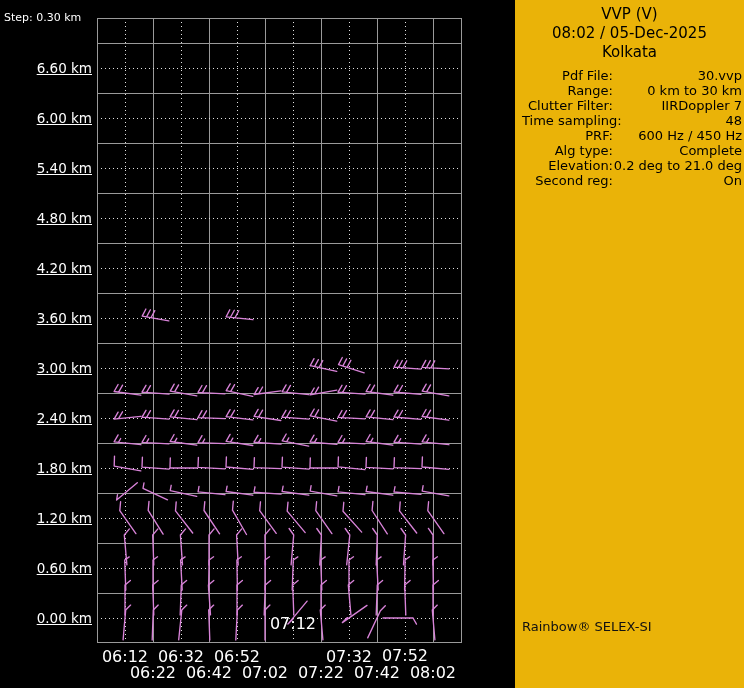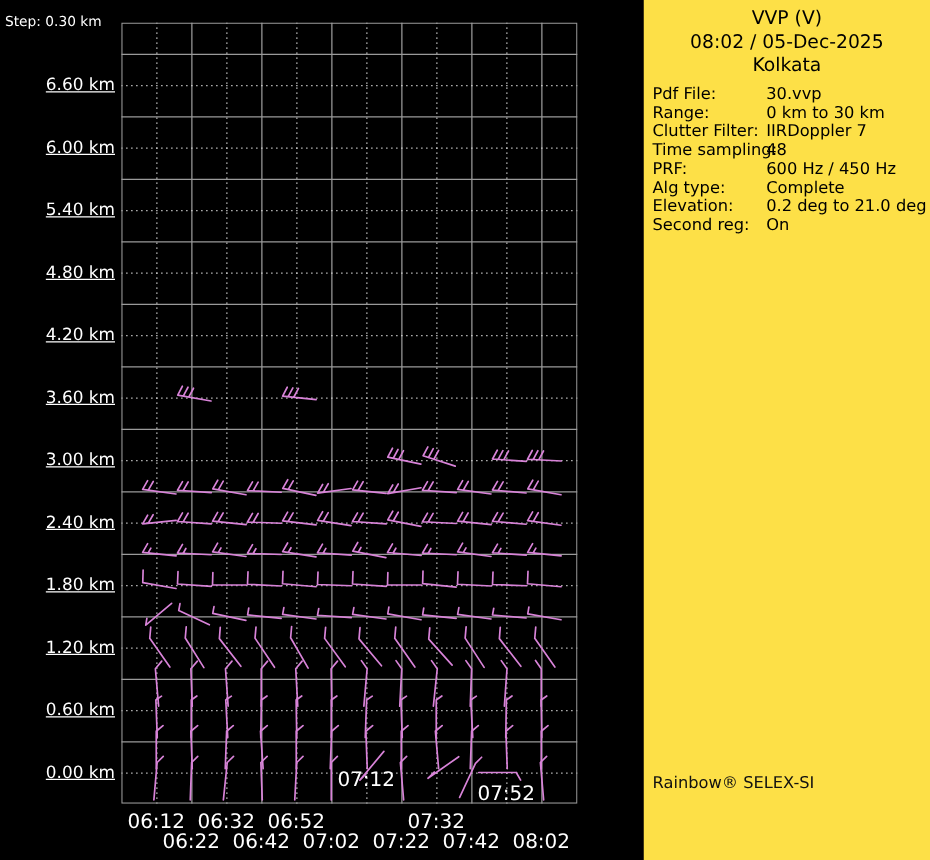--- a/index.html
+++ b/index.html
@@ -8,24 +8,24 @@
   
   .chart-title{position:absolute;left:97px;top:1px;width:365px;text-align:center;
                color:#ffffff;font-size:13px;}
   .step-label{position:absolute;left:4px;top:11px;color:#ffffff;font-size:11px;white-space:nowrap;}
   .plot-wrap{position:absolute;left:97px;top:18px;width:365px;height:625px;}
   .ylabel{position:absolute;left:0;width:92px;height:18px;line-height:18px;text-align:right;
           color:#ffffff;font-size:13.5px;white-space:nowrap;text-decoration:underline;}
   .xlabel{position:absolute;width:62px;height:15px;line-height:15px;text-align:center;
           color:#ffffff;font-size:16px;white-space:nowrap;}
   
-  .info-panel{position:absolute;left:515px;top:0;width:229px;height:688px;background:#fde047;color:#000;}
+  .info-panel{position:absolute;left:515px;top:0;width:229px;height:688px;background:#eab308;color:#000;}
   .panel-head{padding-top:5px;text-align:center;font-size:15px;line-height:19px;color:#000;}
   .panel-params{position:absolute;left:7px;top:68px;right:2px;font-size:13px;color:#000;}
-  .param-row{display:flex;height:15px;line-height:15px;white-space:nowrap;}
+  .param-row{display:flex;height:15px;line-height:15px;white-space:nowrap;text-align:right;}
   .param-label{width:91px;flex:0 0 91px;}
   .param-value{flex:1;}
   .panel-footer{position:absolute;left:7px;top:619px;font-size:13px;color:#111;}
 </style>
 </head>
 <body>
 
 <div class="screen">
 
   <div class="step-label">Step: 0.30 km</div>
@@ -221,21 +221,21 @@
       <div class="xlabel" style="left: 94px; top: 649px;">06:12</div>
       <div class="xlabel" style="left: 122px; top: 665px;">06:22</div>
       <div class="xlabel" style="left: 150px; top: 649px;">06:32</div>
       <div class="xlabel" style="left: 178px; top: 665px;">06:42</div>
       <div class="xlabel" style="left: 206px; top: 649px;">06:52</div>
       <div class="xlabel" style="left: 234px; top: 665px;">07:02</div>
       <div class="xlabel" style="left: 262px; top: 616px;">07:12</div>
       <div class="xlabel" style="left: 290px; top: 665px;">07:22</div>
       <div class="xlabel" style="left: 318px; top: 649px;">07:32</div>
       <div class="xlabel" style="left: 346px; top: 665px;">07:42</div>
-      <div class="xlabel" style="left: 374px; top: 627px;">07:52</div>
+      <div class="xlabel" style="left: 374px; top: 648px;">07:52</div>
       <div class="xlabel" style="left: 402px; top: 665px;">08:02</div>
     </div>
 
   <div class="info-panel">
     <div class="panel-head">
       <div>VVP (V)</div>
       <div>08:02 / 05-Dec-2025</div>
       <div>Kolkata</div>
     </div>
     <div class="panel-params" id="panel-params">

